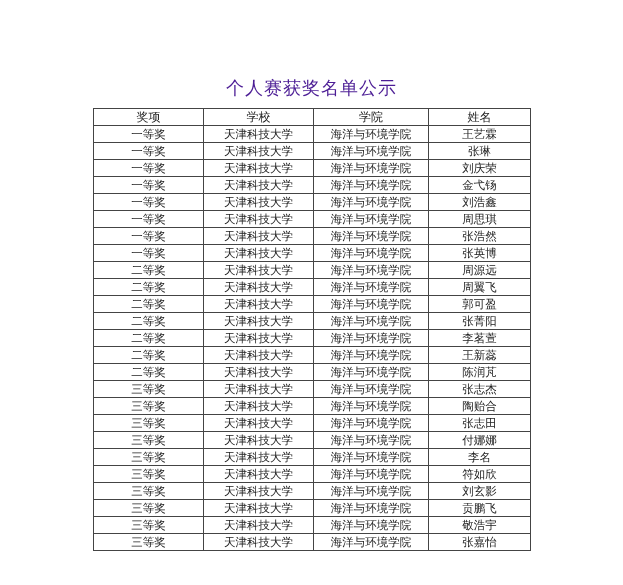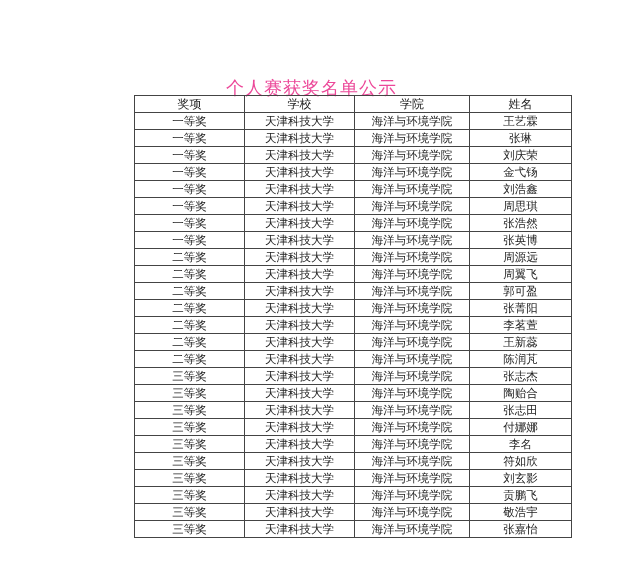--- a/index.html
+++ b/index.html
@@ -16,30 +16,29 @@
       color: #1a1a1a;
     }
     .page-title {
       position: absolute;
       left: 0;
       width: 623px;
       top: 76px;
       text-align: center;
       font-size: 18px;
       letter-spacing: 1px;
-      color: #ec4899;
+      color: #4c1d95;
     }
     table.award-table {
       position: absolute;
       left: 93px;
-      top: 95px;
+      top: 108px;
       width: 437px;
       border-collapse: collapse;
       table-layout: fixed;
-      margin-left: 41px;
     }
     table.award-table th,
     table.award-table td {
       border: 1px solid #444;
       height: 16px;
       padding: 0;
       font-size: 11.5px;
       font-weight: normal;
       text-align: center;
       line-height: 16px;

